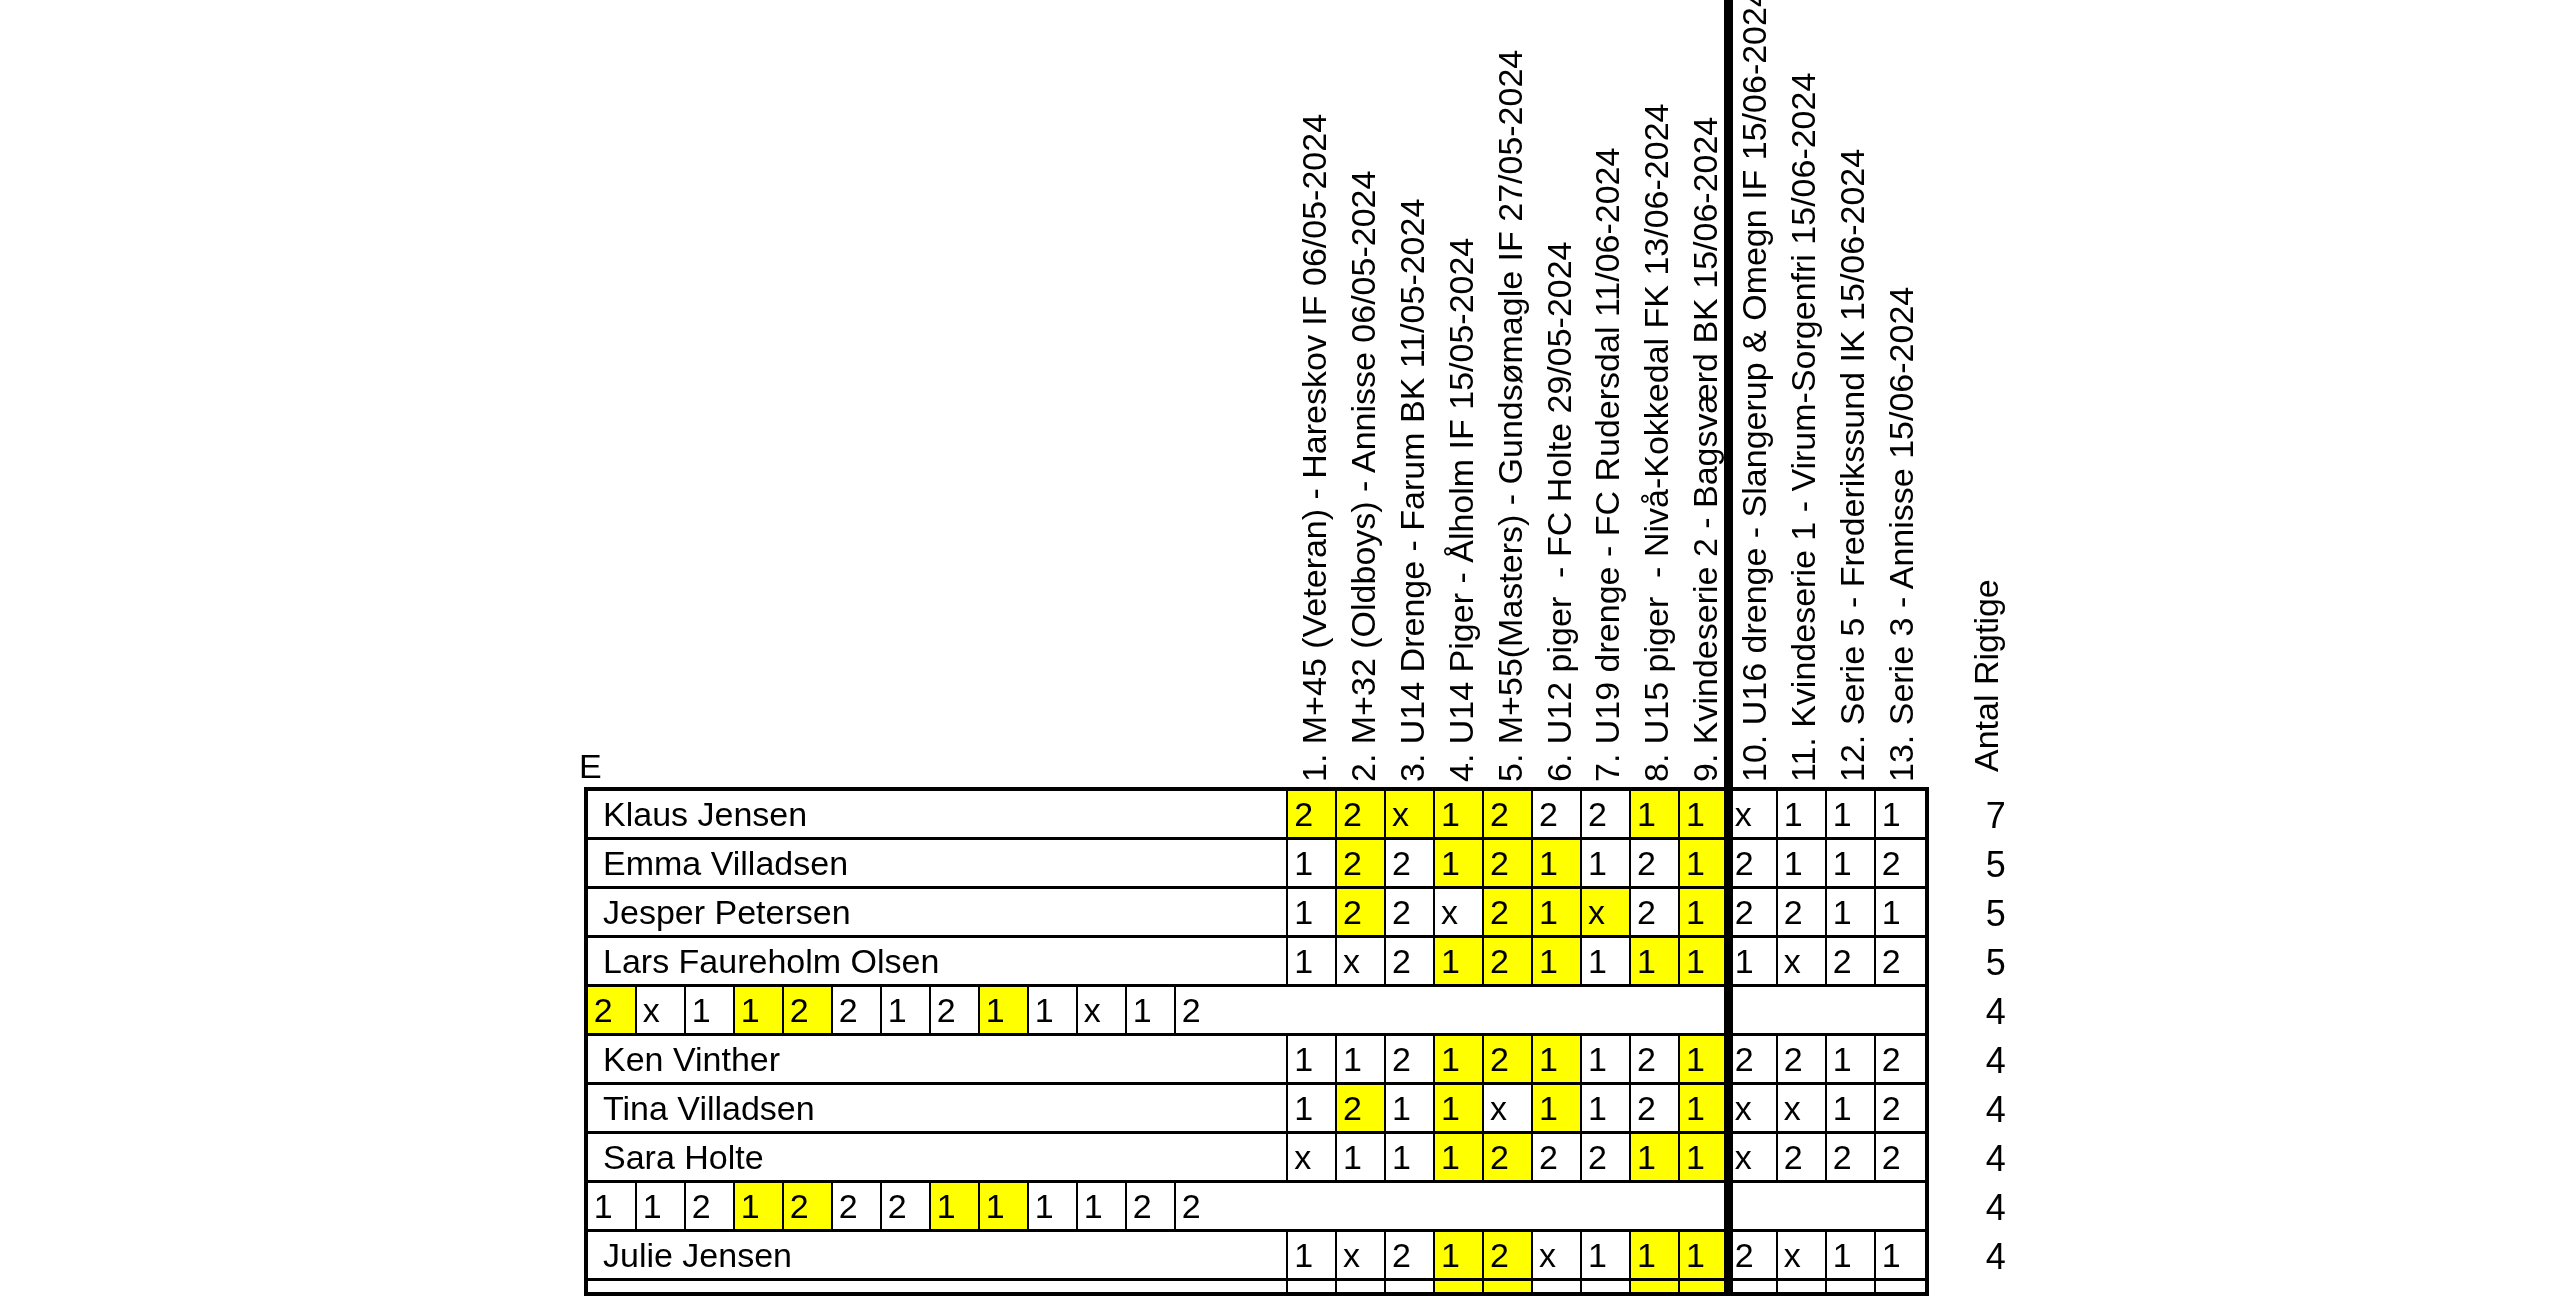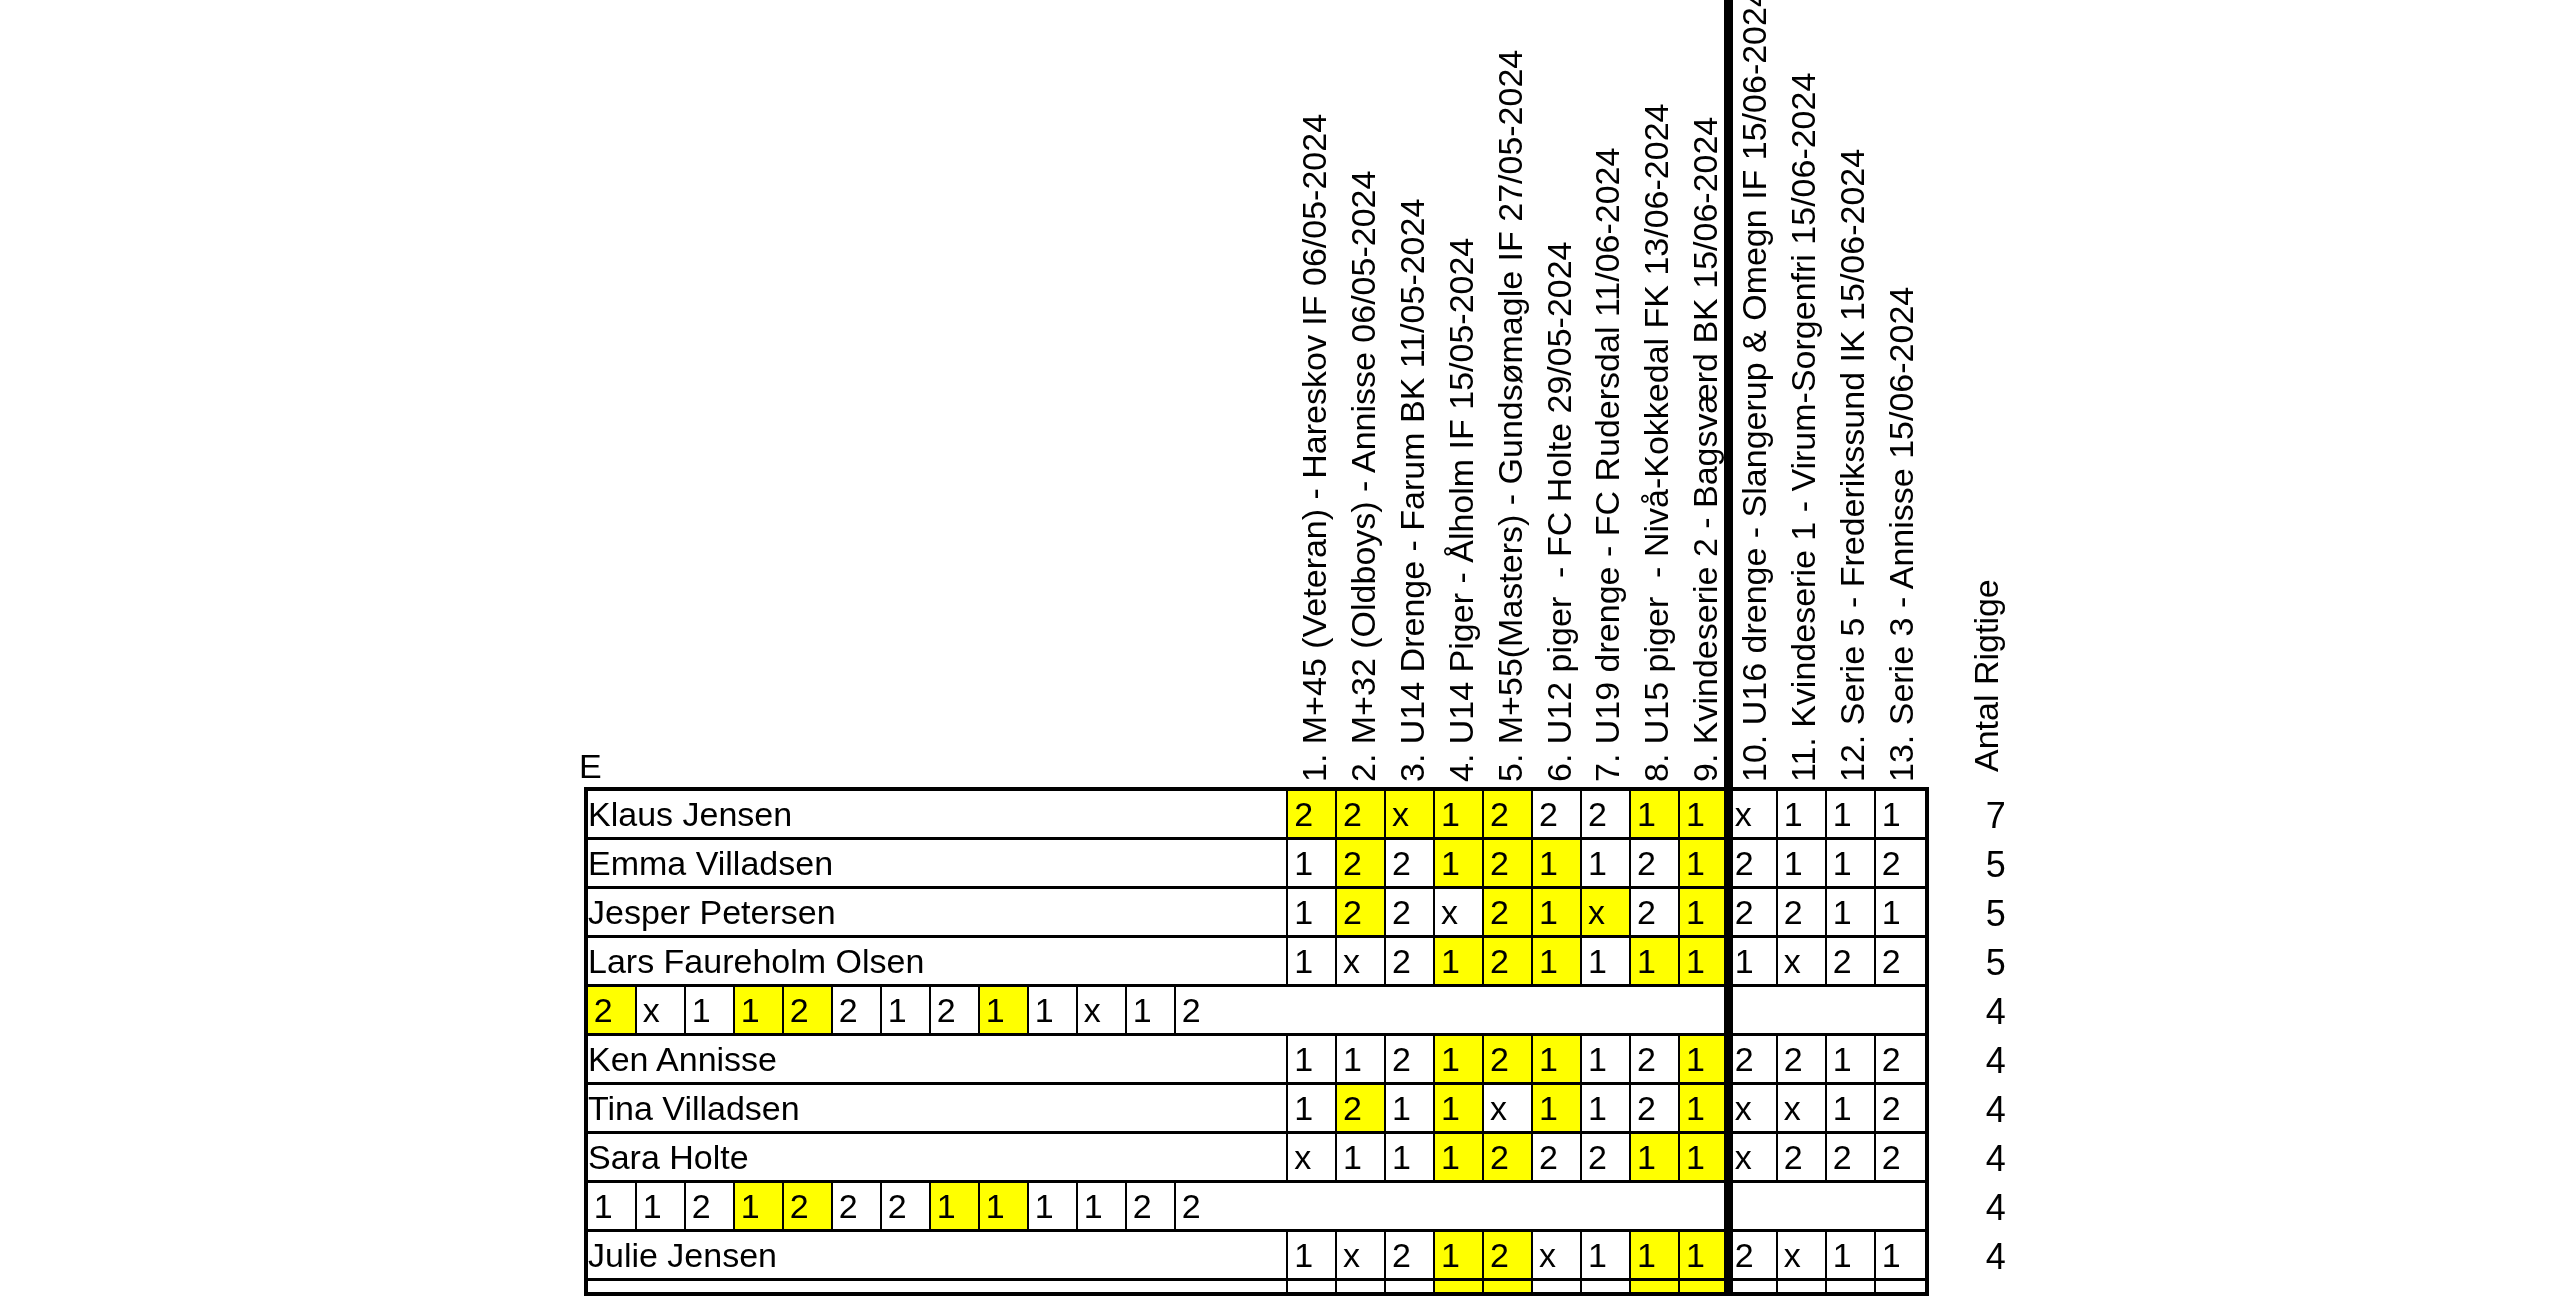--- a/index.html
+++ b/index.html
@@ -16,21 +16,21 @@
   }
   .grid{
     position:absolute;left:584px;top:787px;width:1345px;height:509px;
     box-sizing:border-box;border:4px solid #000;overflow:hidden;background:#fff;
   }
   .row{display:flex;height:49px;box-sizing:border-box;border-bottom:3.2px solid #000;}
   .cell{
     box-sizing:border-box;border-right:2.4px solid #000;display:flex;
     align-items:center;font-size:34px;overflow:hidden;background:#fff;
   }
-  .cell.name{width:701px;padding-left:0;}
+  .cell.name{width:701px;padding-left:15px;}
   .cell.val{width:49px;padding-left:5.7px;}
   .cell.val.last{border-right:none;}
   .cell.hl{background:#ffff00;}
   .antal-col{position:absolute;left:1931px;top:791px;width:78px;}
   .antal{
     height:49px;display:flex;align-items:center;justify-content:flex-end;
     font-size:36px;padding-right:3.2px;
   }
   .divider{position:absolute;left:1724px;top:0;width:9px;height:1296px;background:#000;z-index:5;}
 </style>
@@ -133,21 +133,21 @@
         <div class="cell val">2</div>
         <div class="cell val">1</div>
         <div class="cell val">2</div>
         <div class="cell val hl">1</div>
         <div class="cell val">1</div>
         <div class="cell val">x</div>
         <div class="cell val">1</div>
         <div class="cell val last">2</div>
       </div>
       <div class="row">
-        <div class="cell name">Ken Annisse</div>
+        <div class="cell name">Ken Vinther</div>
         <div class="cell val">1</div>
         <div class="cell val">1</div>
         <div class="cell val">2</div>
         <div class="cell val hl">1</div>
         <div class="cell val hl">2</div>
         <div class="cell val hl">1</div>
         <div class="cell val">1</div>
         <div class="cell val">2</div>
         <div class="cell val hl">1</div>
         <div class="cell val">2</div>

